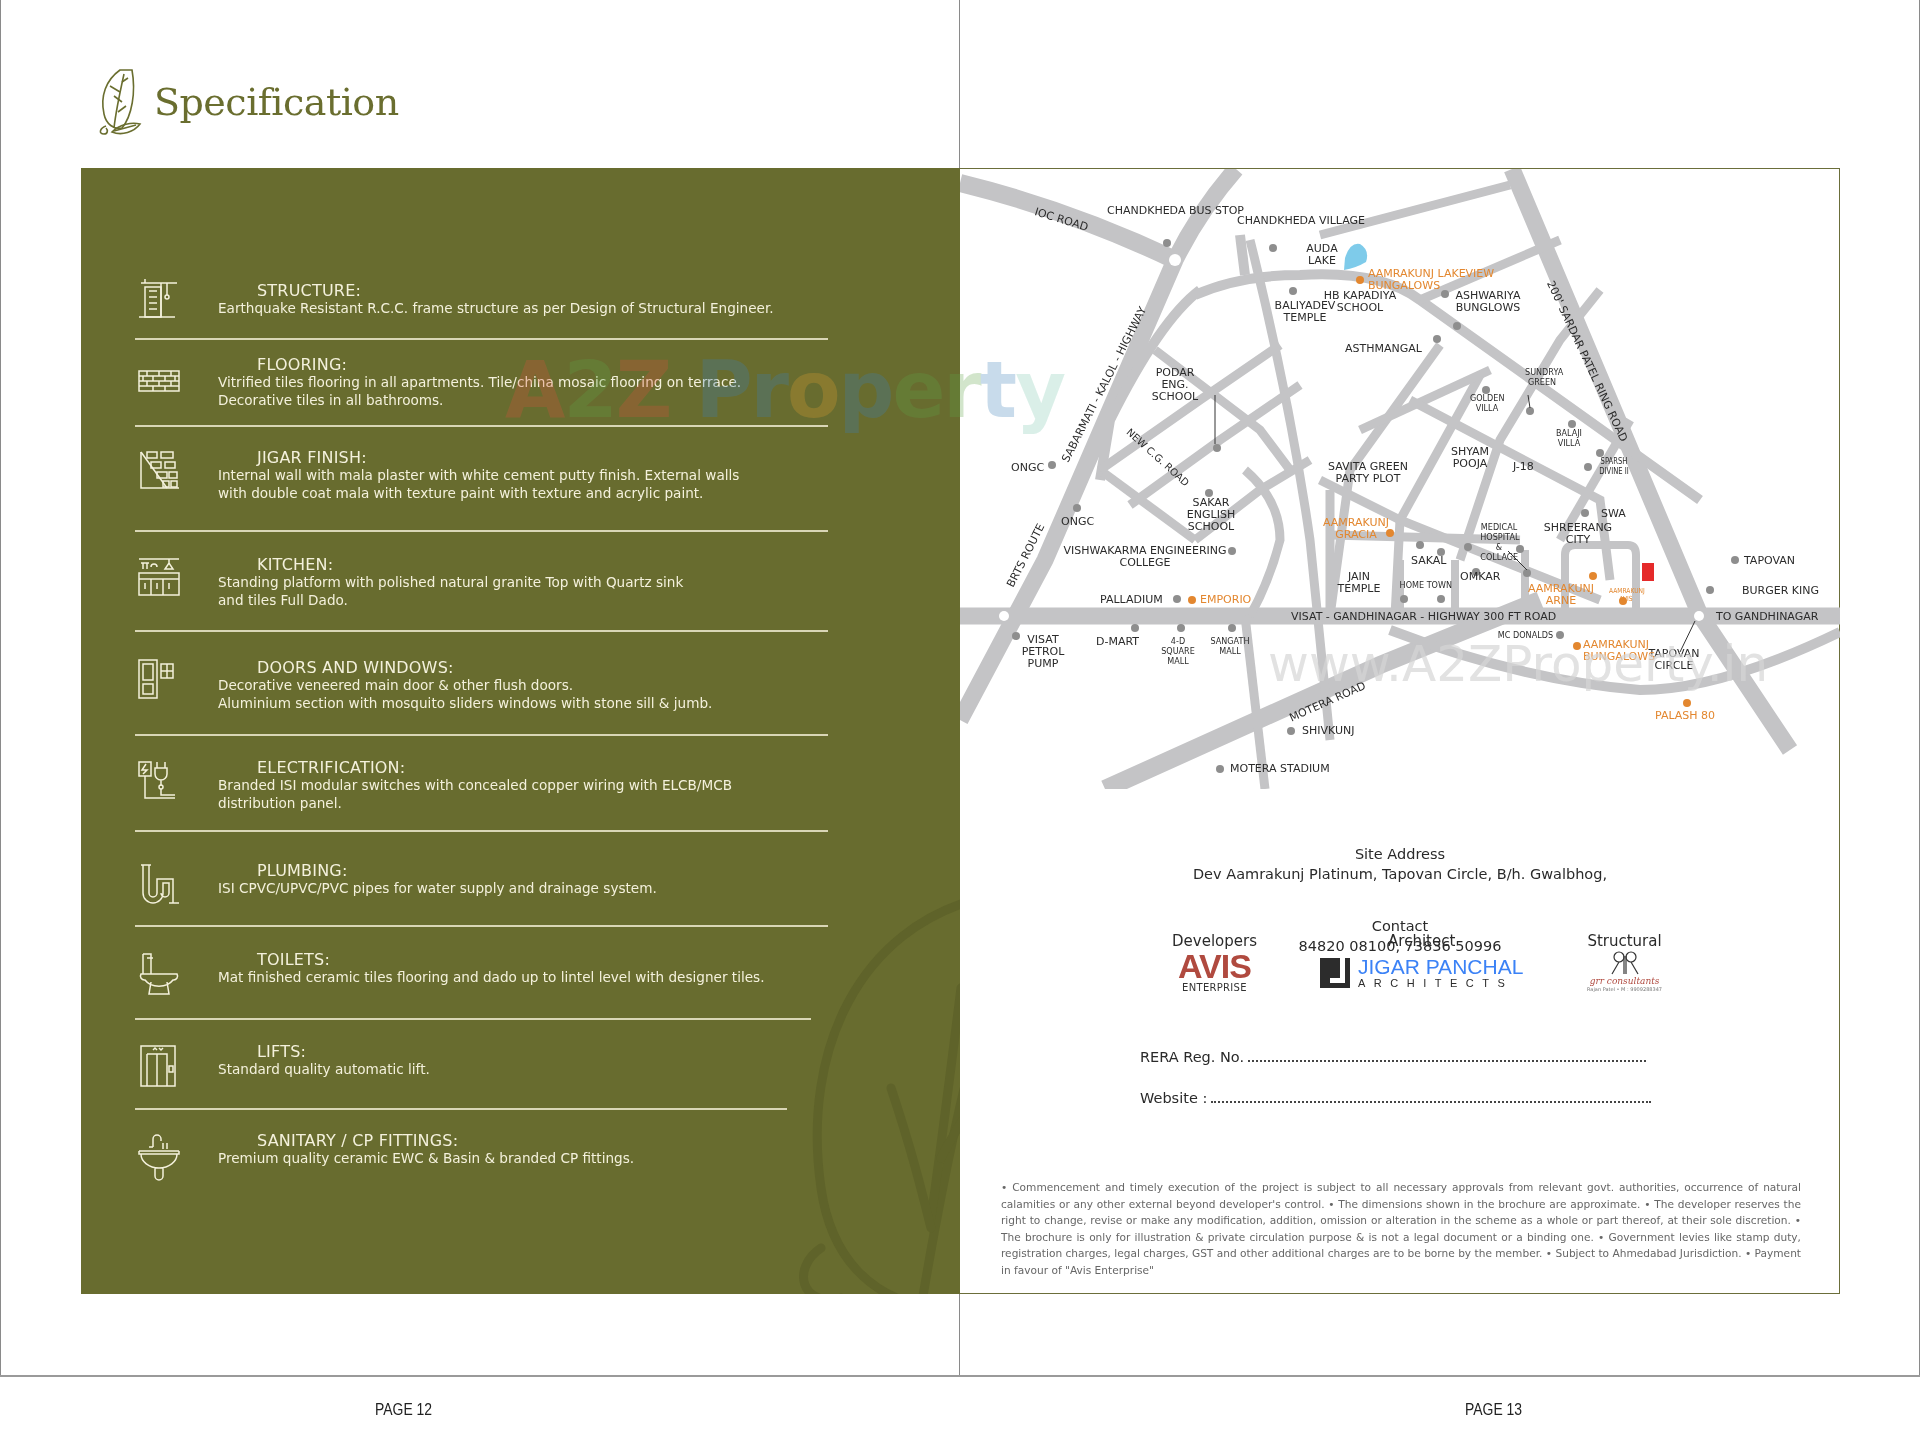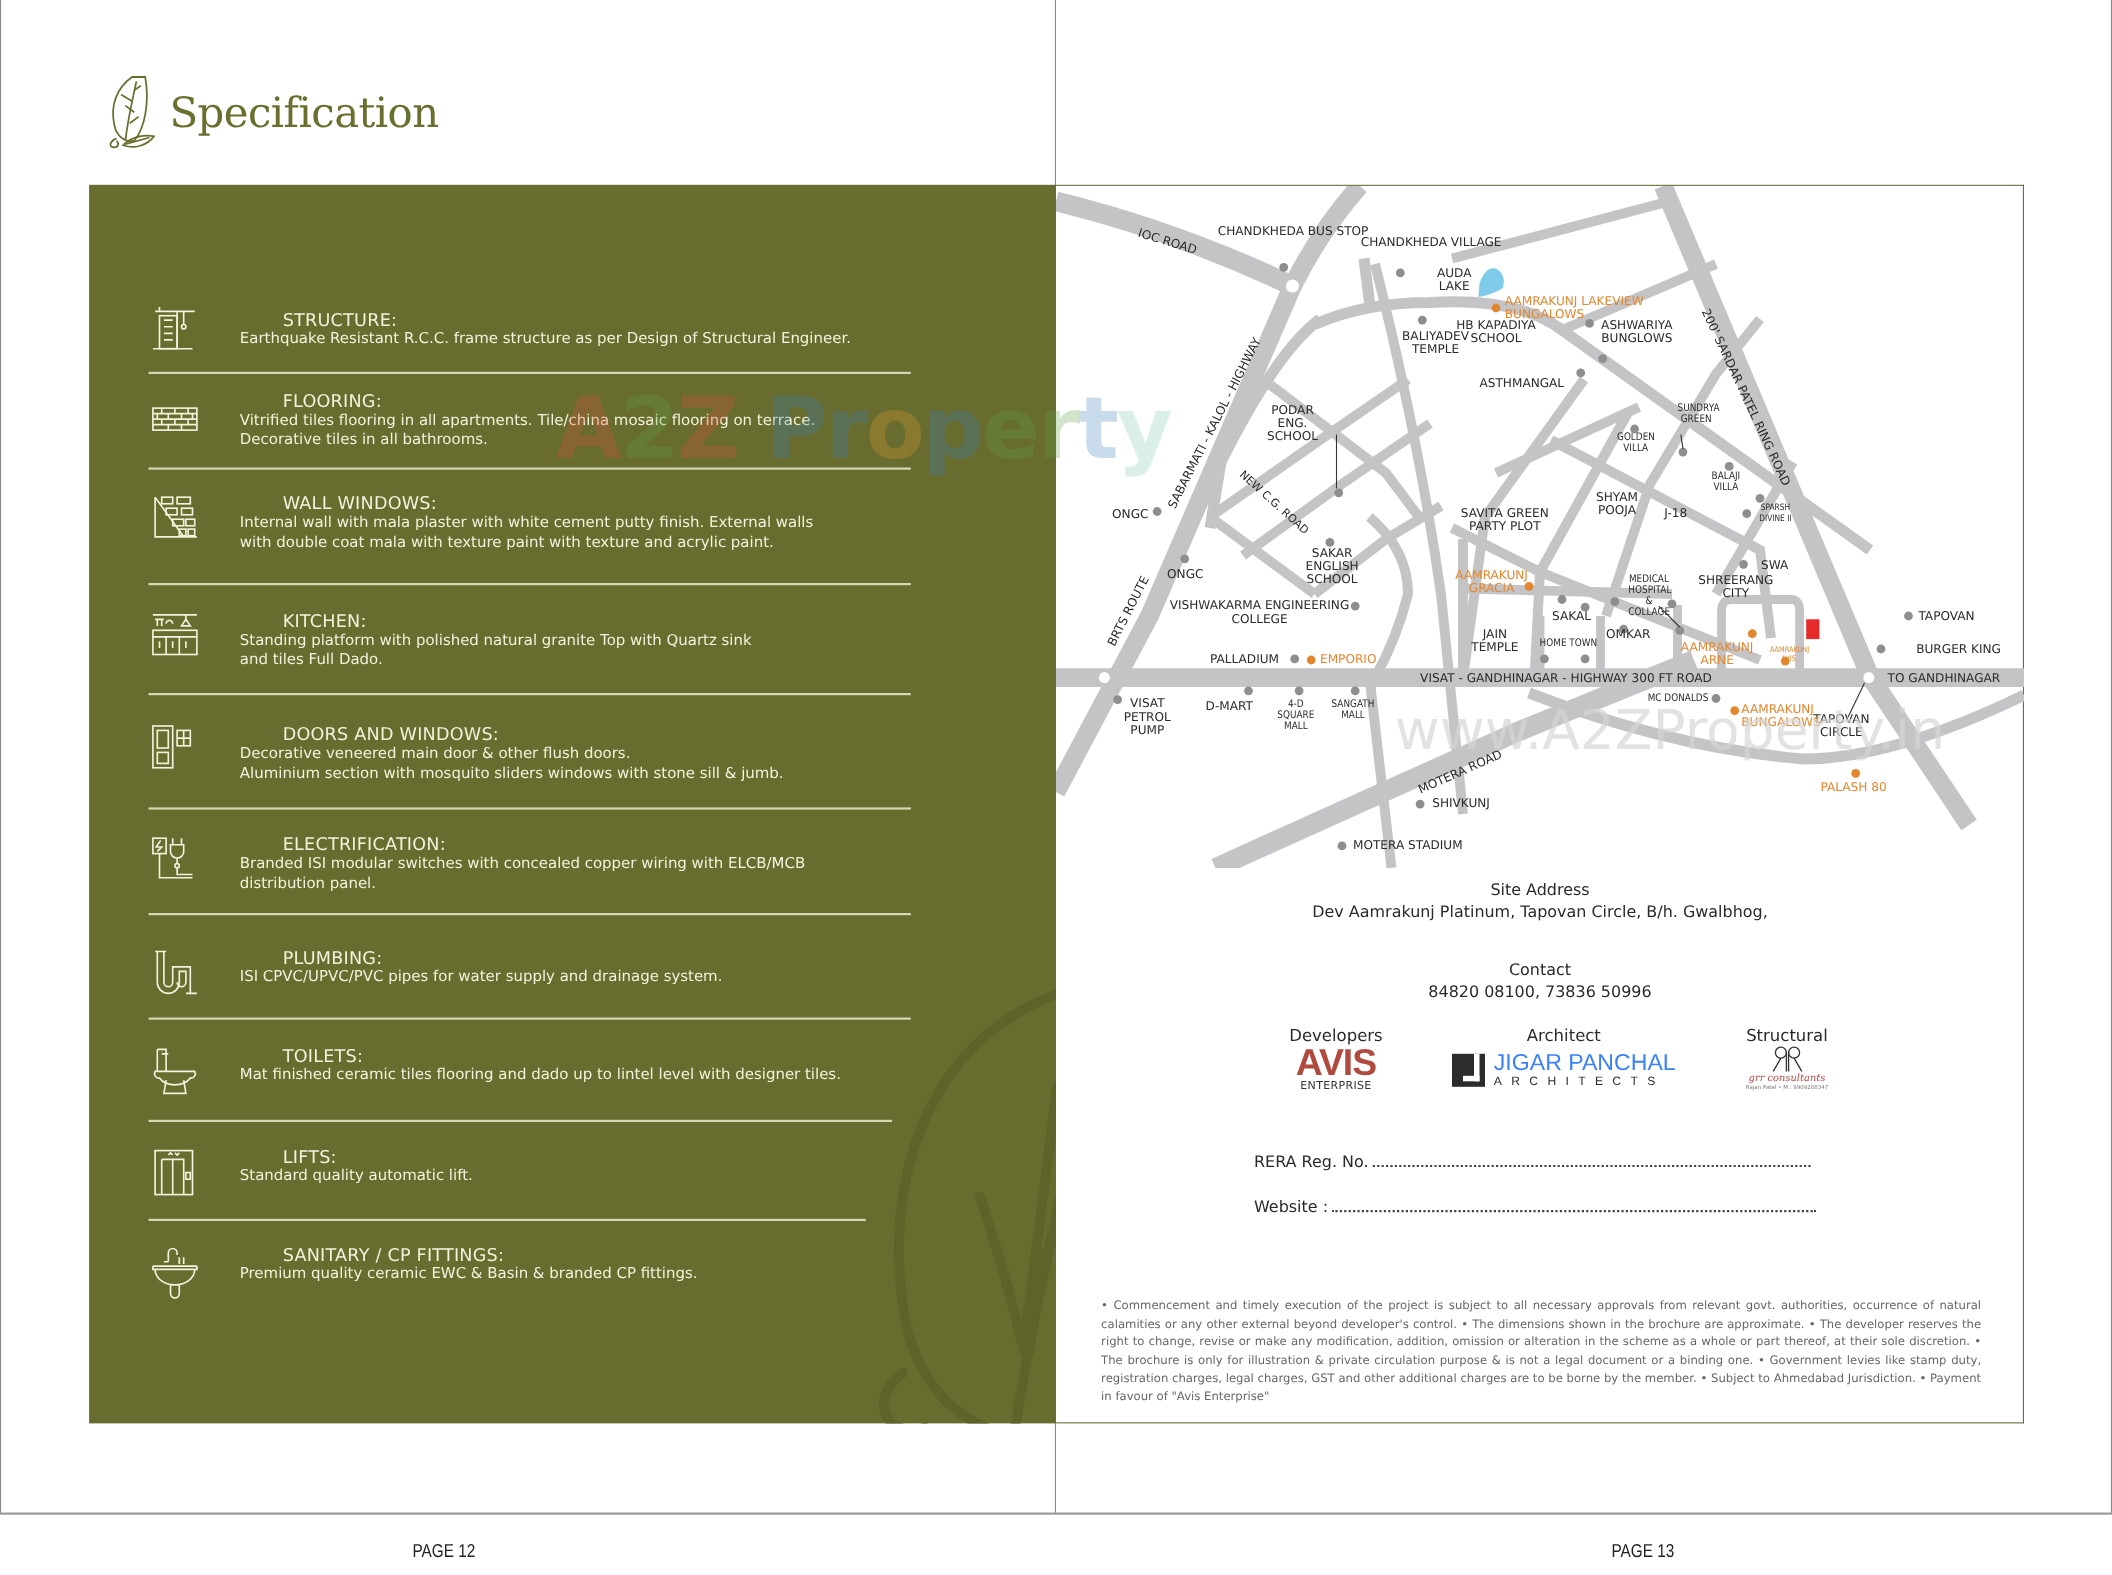--- a/index.html
+++ b/index.html
@@ -32,21 +32,21 @@
   .map-box { position: absolute; left: 960px; top: 168px; width: 880px; height: 1126px; border: 1px solid #6b6e3a; border-left: none; background: #fff; }
   .map-svg { position: absolute; left: 960px; top: 169px; width: 880px; height: 620px; }
   .map-label { position: absolute; font-family: "DejaVu Sans", sans-serif; font-size: 11px; color: #2b2b2b; line-height: 12px; text-align: center; white-space: nowrap; }
   .map-label.orange { color: #e3872f; }
   .map-label.small { font-size: 9.5px; line-height: 10px; transform: scaleX(0.85); }
   .road-label { position: absolute; font-family: "DejaVu Sans", sans-serif; font-size: 11px; color: #2b2b2b; white-space: nowrap; transform-origin: left center; }
 
   .watermark1 { position: absolute; left: 505px; top: 345px; font-family: "DejaVu Sans", sans-serif; font-size: 78px; font-weight: bold; letter-spacing: -2px; opacity: 0.28; white-space: nowrap; }
   .watermark2 { position: absolute; left: 1268px; top: 635px; font-family: "DejaVu Sans", sans-serif; font-size: 50px; color: #d6d6d6; opacity: 0.7; white-space: nowrap; }
 
-  .info { position: absolute; left: 960px; width: 880px; text-align: center; color: #2a2a2a; font-family: "DejaVu Sans", sans-serif; }
+  .info { position: absolute; left: 960px; width: 880px; text-align: center; color: #2a2a2a; font-family: "DejaVu Sans", sans-serif; margin-top: 44px; }
   .info .t { font-size: 14.5px; line-height: 20px; }
   .credits { position: absolute; top: 932px; font-family: "DejaVu Sans", sans-serif; text-align: center; color: #2a2a2a; }
   .credits .lbl { font-size: 15px; }
   .avis { font-family: "Liberation Sans", sans-serif; font-weight: bold; color: #b04a3f; font-size: 34px; letter-spacing: -1px; line-height: 32px; }
   .avis-sub { font-size: 10px; color: #333; letter-spacing: 0.3px; }
   .jp-wrap { display: flex; align-items: center; gap: 8px; }
   .jp-box { width: 30px; height: 30px; background: #2c2c2c; position: relative; }
   .jp-box::after { content: ""; position: absolute; left: 10px; top: 0; width: 10px; height: 20px; border-right: 5px solid #fff; border-bottom: 5px solid #fff; }
   .jp-name { font-family: "Liberation Sans", sans-serif; font-size: 21px; color: #3b82f6; line-height: 21px; text-align: left; }
   .jp-sub { font-family: "Liberation Sans", sans-serif; font-size: 11px; letter-spacing: 8.5px; color: #2c2c2c; text-align: left; }
@@ -127,21 +127,21 @@
           <rect x="24" y="4" width="12" height="6"></rect>
           <rect x="14" y="14" width="10" height="6"></rect>
           <rect x="28" y="14" width="10" height="6"></rect>
           <rect x="20" y="24" width="10" height="6"></rect>
           <rect x="32" y="24" width="8" height="6"></rect>
           <rect x="26" y="33" width="6" height="6"></rect>
           <rect x="34" y="33" width="6" height="6"></rect>
         </svg>
     </div>
     <div class="spec-text" style="top:0px;">
-      <div class="spec-head">WALL WINDOWS:</div>
+      <div class="spec-head">JIGAR FINISH:</div>
       <div class="spec-body">Internal wall with mala plaster with white cement putty finish. External walls</div>
       <div class="spec-body">with double coat mala with texture paint with texture and acrylic paint.</div>
     </div>
   </div>
   <div class="spec-rule" style="top:362px; width:693px;"></div>
 
   <div class="spec-item" style="top:387px;">
     <div class="spec-icon" style="top:0px;">
       <svg viewBox="0 0 44 44" fill="none" stroke="#f4f1dc" stroke-width="1.5">
           <path d="M2 4 h40 M32 4 v4 M28 14 L32 8 L36 14 Z M4 8 h8 M6 8 v6 M10 8 v6 M14 12 a3 3 0 0 1 6 0"></path>

